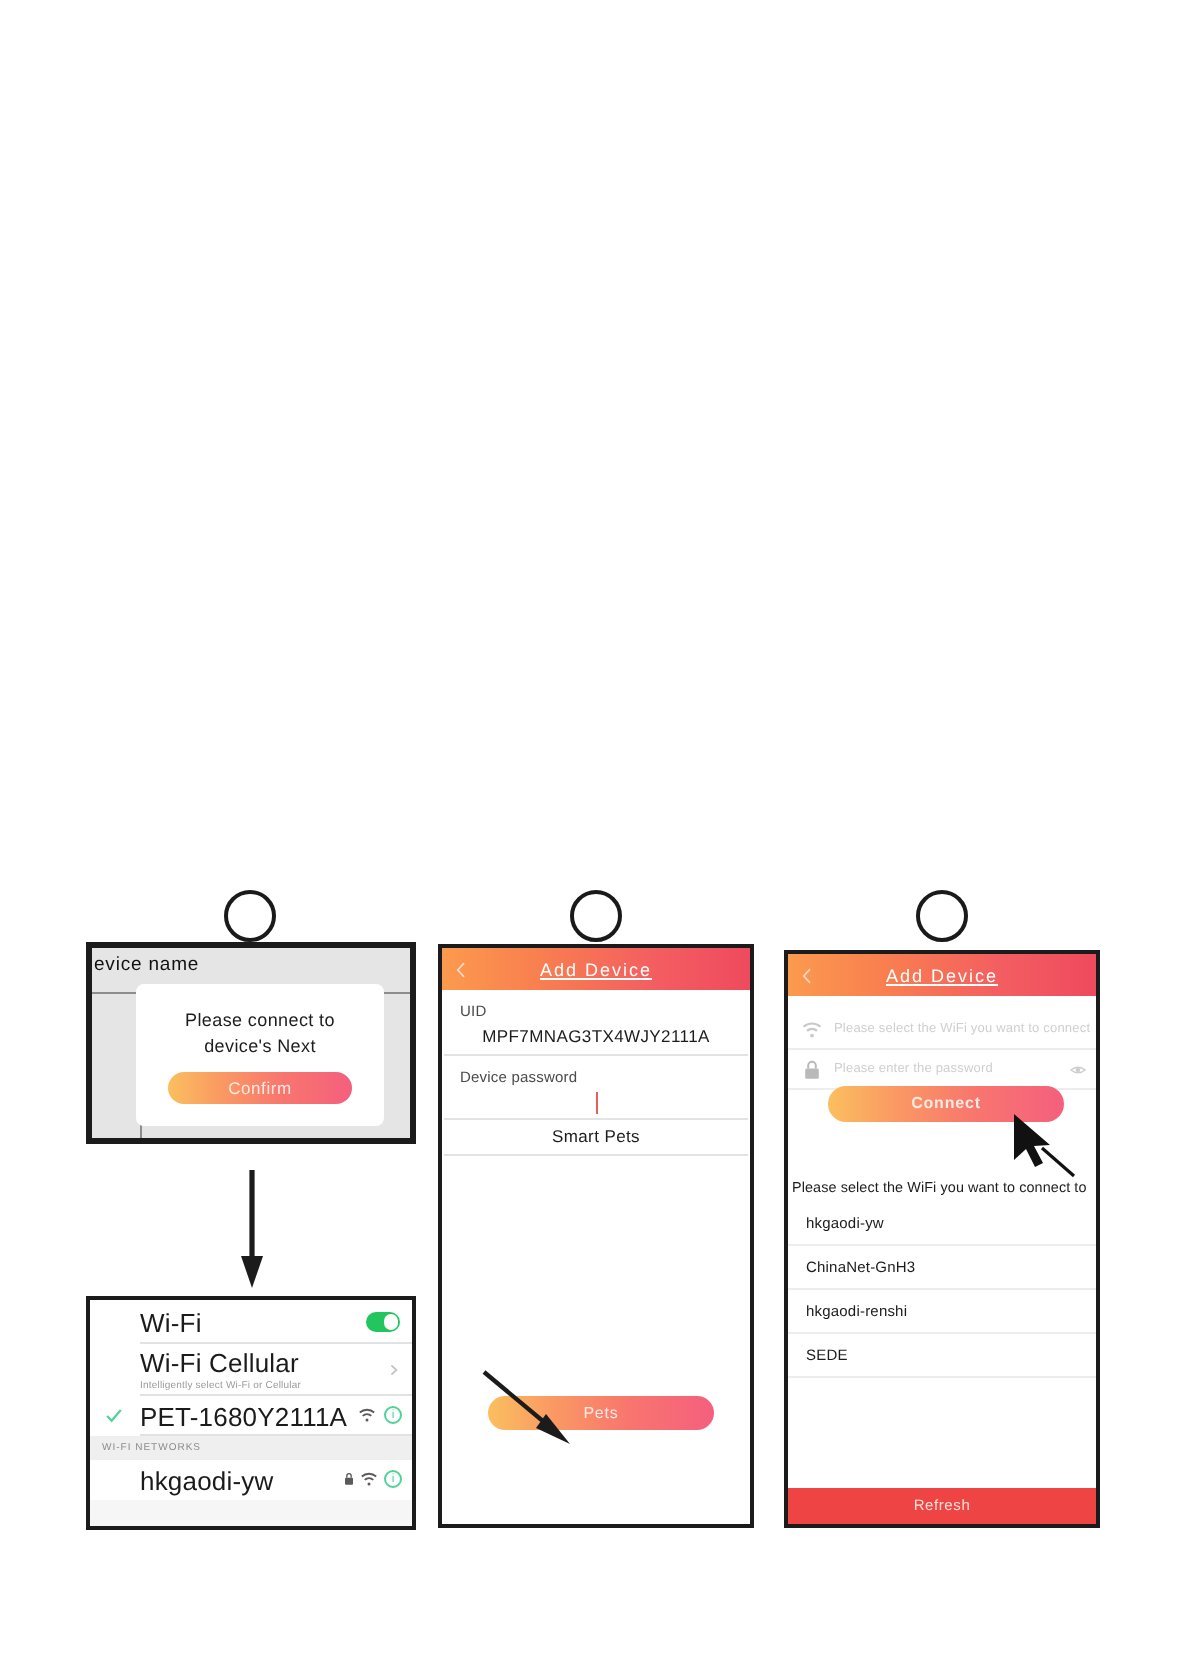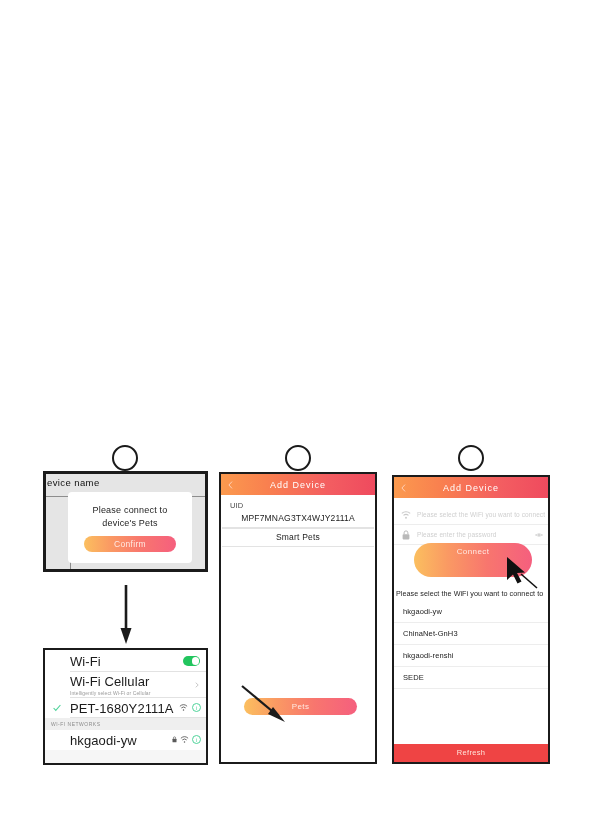--- a/index.html
+++ b/index.html
@@ -84,21 +84,21 @@
   
   #panel3{
     position:absolute;left:219px;top:472px;width:158px;height:292px;
     background:#fff;border:2px solid #1b1b1b;box-sizing:border-box;overflow:hidden;
   }
   .app-hdr{
     position:relative;height:21px;
     background:linear-gradient(to right,#fb9a4e 0%,#f9804f 30%,#f35d61 70%,#ef4a5e 100%);
     display:flex;align-items:center;justify-content:center;
   }
-  .app-hdr .title{font-size:9px;color:#fff;letter-spacing:1px;}
+  .app-hdr .title{font-size:9px;color:#fff;letter-spacing:1px;text-decoration:underline;}
   .back-ar{position:absolute;left:7px;top:50%;margin-top:-4px;width:5px;height:8px;}
   .fld{position:relative;padding:0 9px;}
   .fld-label{font-size:7.5px;color:#4a4a4a;padding-top:6px;letter-spacing:.1px;}
   .fld-val{font-size:8.5px;color:#1c1c1c;text-align:center;padding:3px 0 4px;letter-spacing:.2px;}
   .fld-line{height:1px;background:#e3e3e3;margin:0 1px;}
   .fld-empty{height:16px;position:relative;}
   .caret{position:absolute;left:50%;top:3px;width:1px;height:11px;background:#e2615e;}
   #next-btn{
     position:absolute;left:23px;top:224px;width:113px;height:17px;line-height:17px;
     font-size:8px;letter-spacing:.4px;
@@ -111,22 +111,22 @@
     background:#fff;border:2px solid #1b1b1b;box-sizing:border-box;overflow:hidden;
   }
   .in-row{
     position:relative;height:19px;display:flex;align-items:center;
     padding-left:23px;border-bottom:1px solid #ededed;background:#fff;
   }
   .in-ph{font-size:6.5px;color:#cfcfcf;letter-spacing:.1px;white-space:nowrap;}
   .in-ico{position:absolute;left:7px;top:50%;margin-top:-5px;width:10px;height:10px;}
   .eye{position:absolute;right:5px;top:50%;margin-top:-3px;width:8px;height:6px;}
   #connect-btn{
-    position:absolute;left:20px;top:66px;width:118px;height:34px;line-height:18px;
-    font-size:8px;letter-spacing:.4px;
+    position:absolute;left:20px;top:66px;width:118px;height:18px;line-height:18px;
+    font-size:8px;letter-spacing:.4px;font-weight:bold;
   }
   .hint{
     position:absolute;left:0px;top:112px;width:158px;text-align:left;padding-left:2px;
     font-size:7.2px;color:#1d1d1d;letter-spacing:.05px;box-sizing:border-box;
   }
   .net-list{position:absolute;left:0;top:124px;width:154px;}
   .net-item{
     height:22px;display:flex;align-items:center;padding-left:9px;
     font-size:7.5px;color:#1b1b1b;border-bottom:1px solid #ededed;box-sizing:border-box;
     letter-spacing:.1px;
@@ -152,21 +152,21 @@
     <span></span>
   </div>
 
   <div id="panel1">
     <div class="bg-title">evice name</div>
     <div class="bg-line"></div>
     <div class="bg-col"></div>
 
     <div class="modal">
       <div class="modal-msg">Please connect to</div>
-      <div class="modal-msg" style="top:25px;">device's Pets</div>
+      <div class="modal-msg" style="top:25px;">device's Next</div>
       <div id="confirm-btn" class="btn-grad">Confirm</div>
     </div>
   </div>
 
   <svg class="arrow-vert" viewBox="0 0 14 60">
     <line x1="7" y1="0" x2="7" y2="44" stroke="#1b1b1b" stroke-width="2.6"></line>
     <polygon points="7,59 1.5,43 12.5,43" fill="#1b1b1b"></polygon>
   </svg>
 
   <div id="panel-wifi">
@@ -230,20 +230,26 @@
       </svg>
       <div class="title">Add Device</div>
     </div>
 
     <div class="fld">
       <div class="fld-label">UID</div>
       <div class="fld-val">MPF7MNAG3TX4WJY2111A</div>
     </div>
     <div class="fld-line"></div>
 
+    <div class="fld">
+      <div class="fld-label">Device password</div>
+      <div class="fld-empty">
+        <div class="caret"></div>
+      </div>
+    </div>
     <div class="fld-line"></div>
 
     <div class="fld">
       <div class="fld-val">Smart Pets</div>
     </div>
     <div class="fld-line"></div>
 
     <div id="next-btn" class="btn-grad">Pets</div>
   </div>
 

